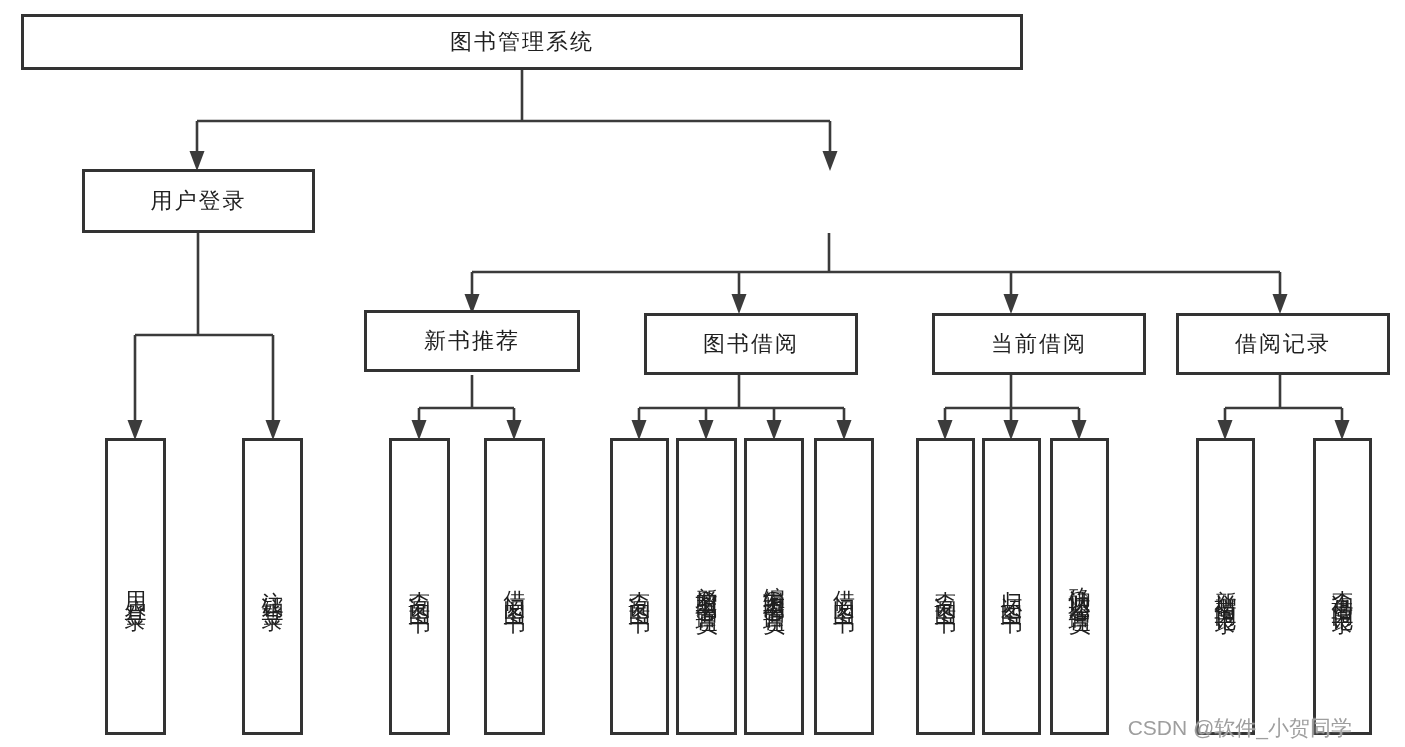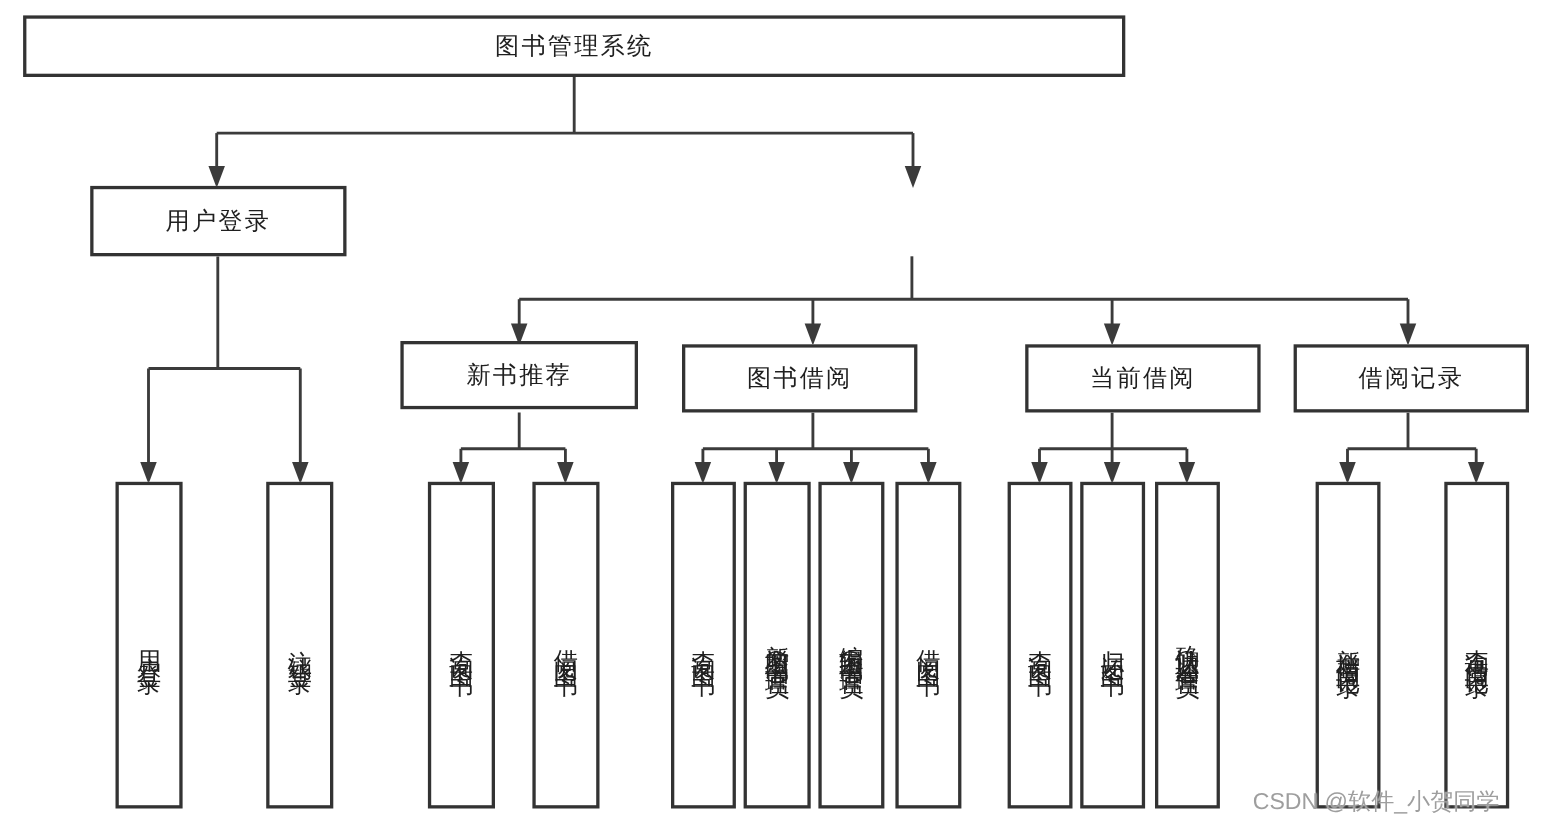--- a/index.html
+++ b/index.html
@@ -32,24 +32,24 @@
   .v-label{
     writing-mode:vertical-rl;
     text-orientation:mixed;
     font-size:22px;
     letter-spacing:7px;
     line-height:1;
     white-space:nowrap;
   }
   #watermark{
     position:absolute;
-    left:1126px;
+    left:1102px;
     top:714px;
     width:250px;
-    text-align:center;
+    text-align:right;
     font-size:21px;
     color:#9e9e9e;
     text-shadow:0 0 2px #ffffff;
     white-space:nowrap;
   }
 </style>
 </head>
 <body>
 
 <div id="stage">
@@ -122,21 +122,21 @@
     <span class="h-label">图书管理系统</span>
   </div>
 
   <div class="node" style="left:82px;top:169px;width:233px;height:64px">
     <span class="h-label">用户登录</span>
   </div>
 
   <div class="node" style="left:364px;top:310px;width:216px;height:62px">
     <span class="h-label">新书推荐</span>
   </div>
-  <div class="node" style="left:620px;top:313px;width:214px;height:62px">
+  <div class="node" style="left:644px;top:313px;width:214px;height:62px">
     <span class="h-label">图书借阅</span>
   </div>
   <div class="node" style="left:932px;top:313px;width:214px;height:62px">
     <span class="h-label">当前借阅</span>
   </div>
   <div class="node" style="left:1176px;top:313px;width:214px;height:62px">
     <span class="h-label">借阅记录</span>
   </div>
 
   <div class="node leaf" style="left:105px;top:438px;width:61px;height:297px">

